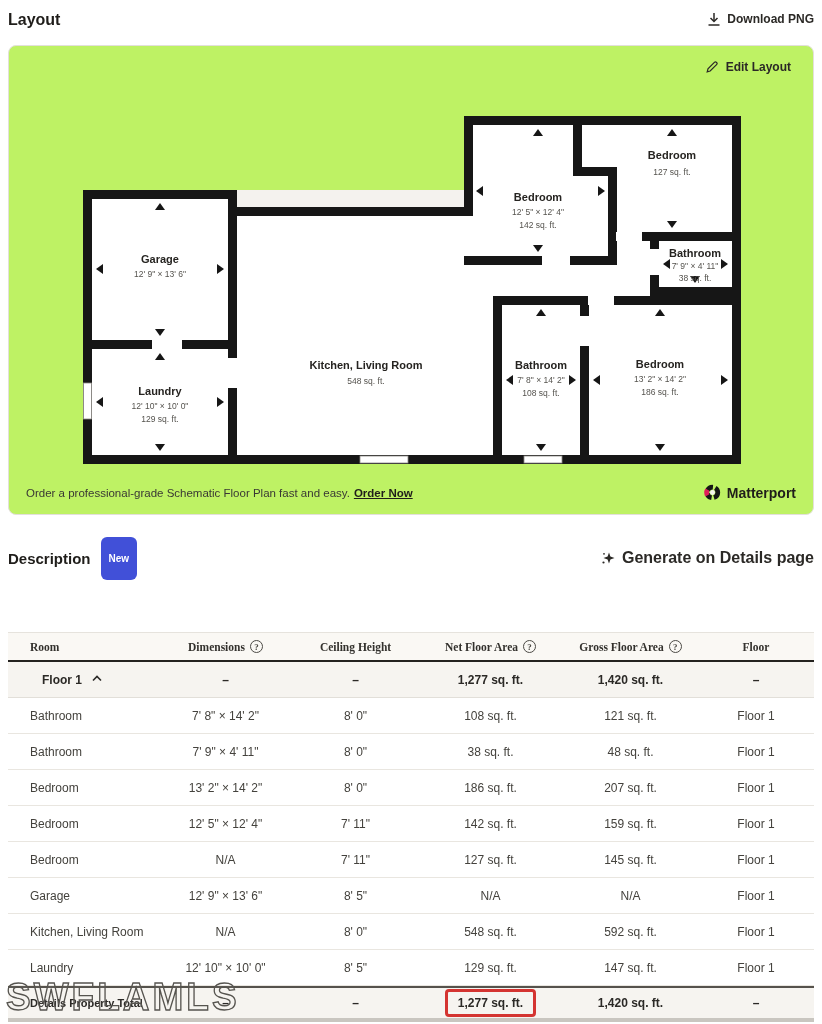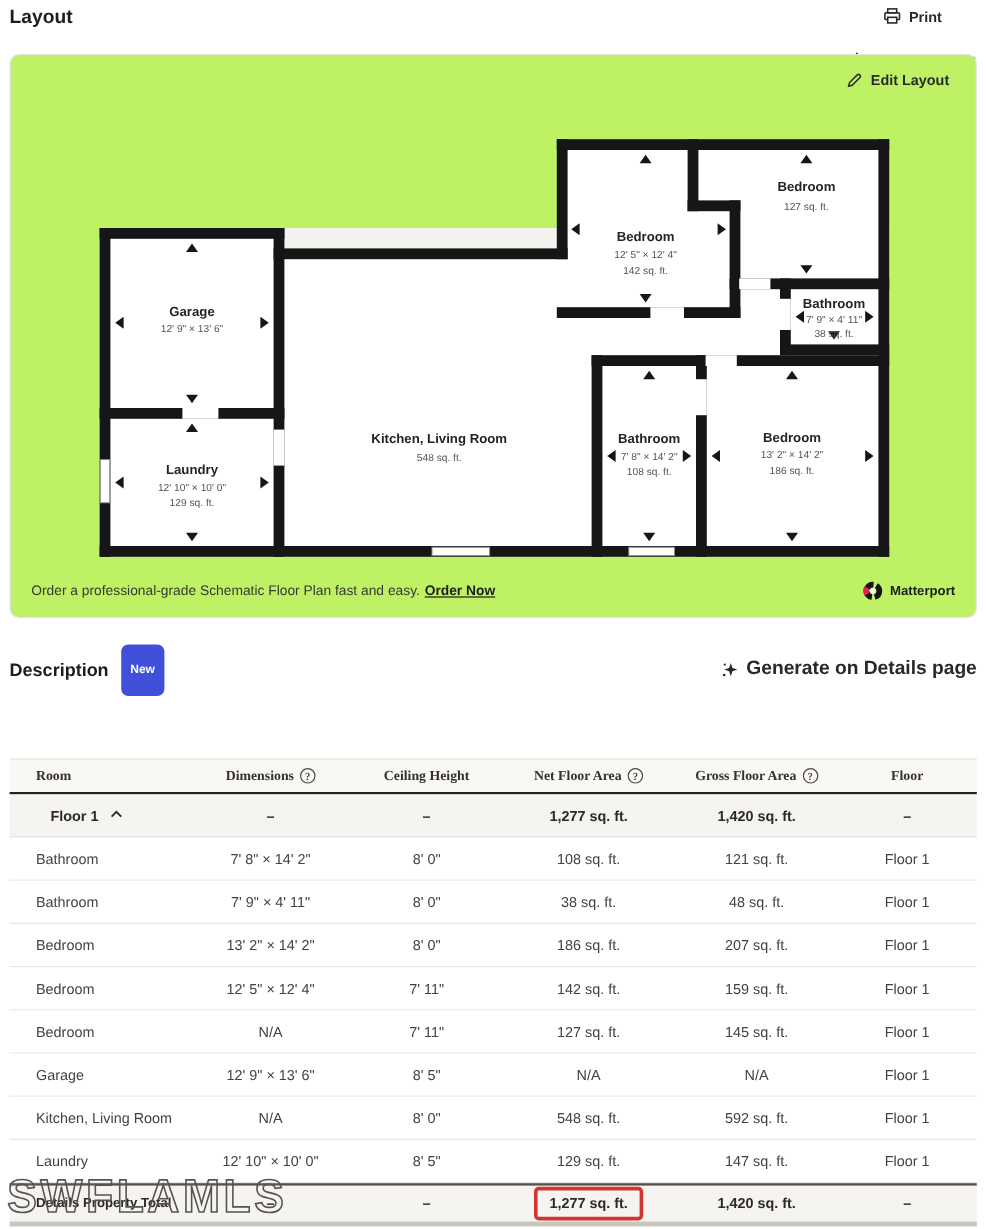--- a/index.html
+++ b/index.html
@@ -1,33 +1,33 @@
 <!DOCTYPE html>
 <html><head>
 <meta charset="utf-8">
 <style>
   * { box-sizing: border-box; margin: 0; padding: 0; }
   html,body { width:822px; height:1024px; background:#fff; font-family:"Liberation Sans", sans-serif; color:#2b2926; overflow:hidden; }
   .page { position:relative; width:822px; height:1024px; }
 
   
-  .top-header { position:absolute; left:8px; right:8px; top:6px; height:28px; display:flex; align-items:flex-start;gap:39px; }
+  .top-header { position:absolute; left:8px; right:8px; top:6px; height:28px; display:flex; align-items:center;gap:39px; }
   .top-title { font-size:16px; font-weight:bold; color:#1f1d1a; }
   .top-actions { margin-left:auto; display:flex; align-items:center; gap:22px;flex-direction:column; }
   .tool-btn { display:flex; align-items:center; gap:6px; background:none; border:none; font-family:inherit; font-size:12px; font-weight:bold; color:#2b2926; cursor:pointer; }
   .icon-btn { background:none; border:none; cursor:pointer; display:flex; align-items:center; }
   svg.ic { display:block; }
 
   
   .plan-panel { position:absolute; left:8px; top:45px; width:806px; height:470px; background:#bef264; border:1px solid #e3e0da; border-radius:8px; }
   .edit-btn { position:absolute; right:22px; top:14px; display:flex; align-items:center; gap:7px; background:none; border:none; font-family:inherit; font-size:12px; font-weight:bold; color:#2b2926; cursor:pointer; }
   .plan-svg { position:absolute; left:67px; top:65px; }
   .panel-footer { position:absolute; left:17px; right:17px; bottom:13px; display:flex; align-items:center; font-size:11.5px; color:#3a3834; }
   .order-link { font-weight:bold; text-decoration:underline; color:#1f1d1a; cursor:pointer; margin-left:4px; }
-  .brand { margin-left:auto; display:flex; align-items:center; gap:6px; font-size:11px; font-weight:bold; color:#1f1d1a; }
+  .brand { margin-left:auto; display:flex; align-items:center; gap:6px; font-size:14px; font-weight:bold; color:#1f1d1a; }
 
   
   .desc-row { position:absolute; left:8px; right:8px; top:546px; height:24px; display:flex; align-items:center; }
   .section-title { font-size:15px; font-weight:bold; color:#1f1d1a; }
   .new-badge { margin-left:10px; background:#4150d8; color:#fff; font-size:10px; font-weight:bold; padding:16px 8px; border-radius:6px; }
   .right-action { margin-left:auto; display:flex; align-items:center; gap:7px; background:none; border:none; font-family:inherit; font-size:16px; font-weight:bold; color:#2b2926; cursor:pointer; }
   .dims-row { position:absolute; left:8px; right:8px; top:598px; height:24px; display:flex; align-items:center; }
 
   
   .table { position:absolute; left:8px; top:632px; width:806px; }

